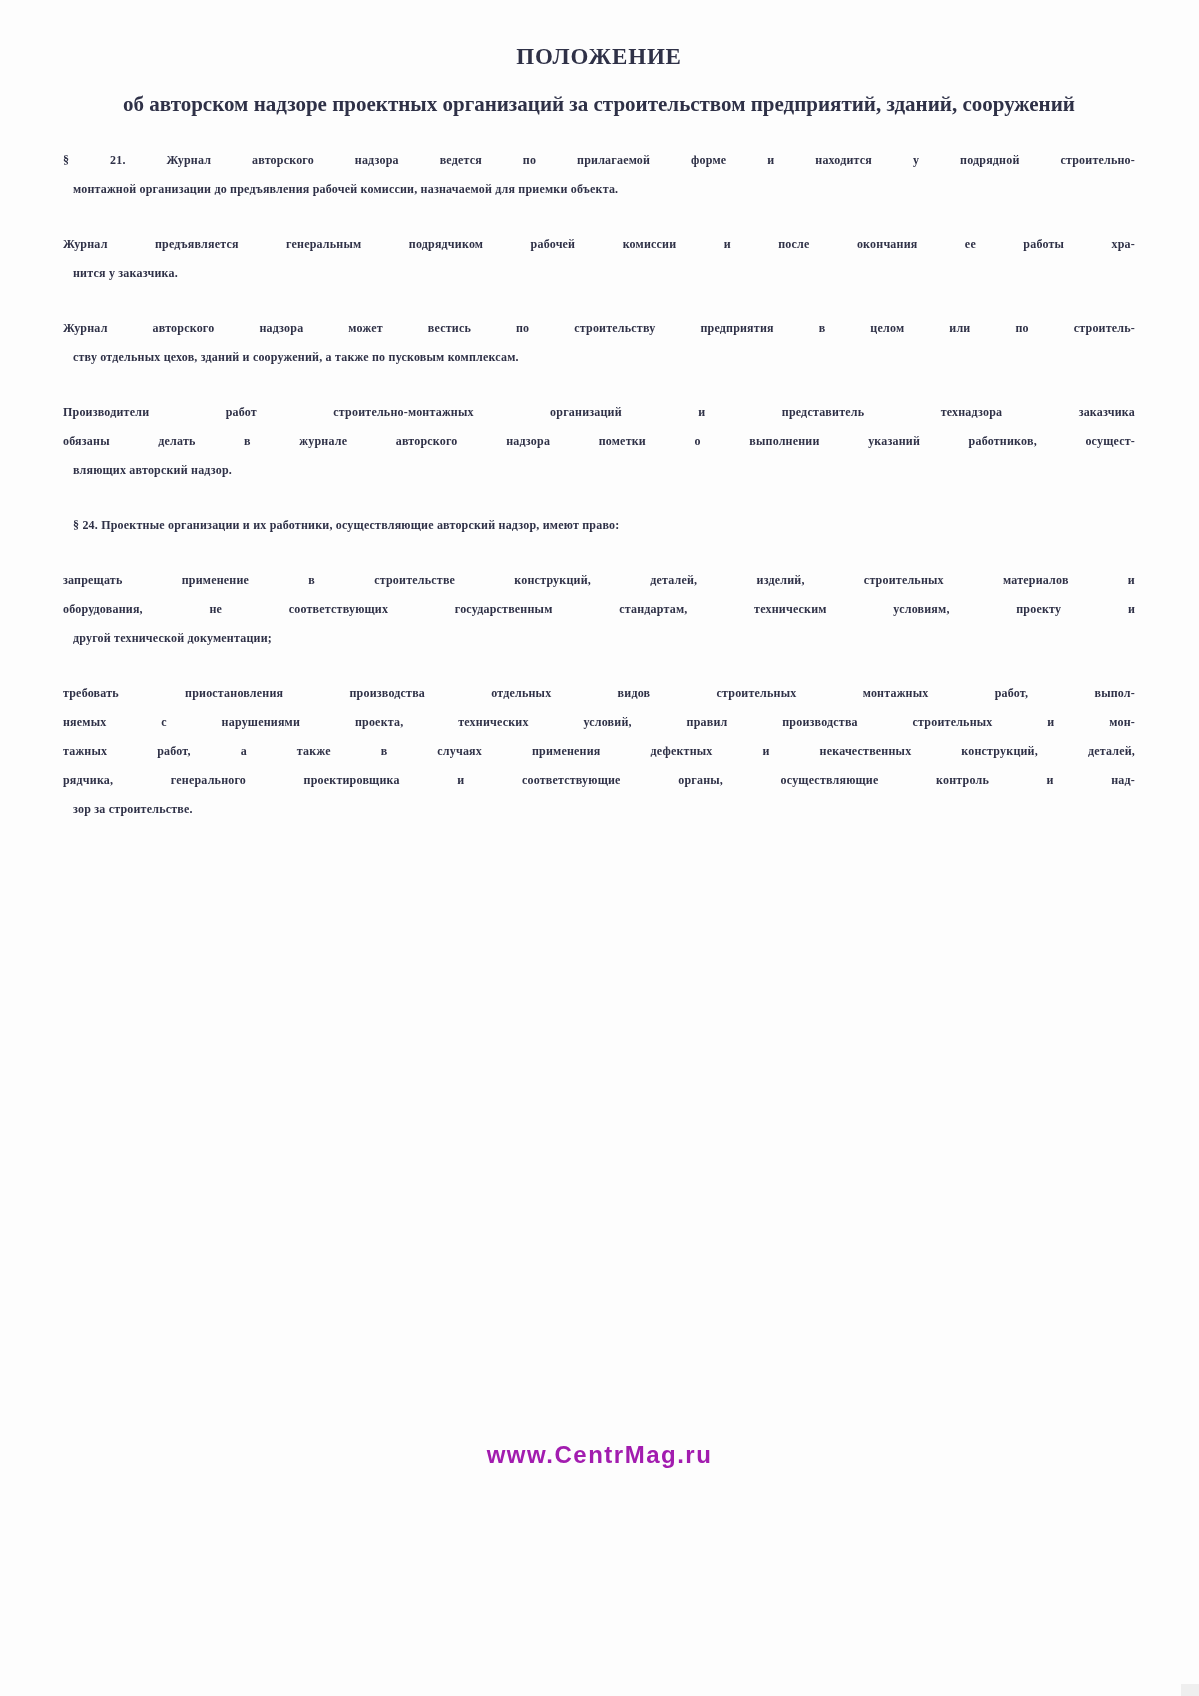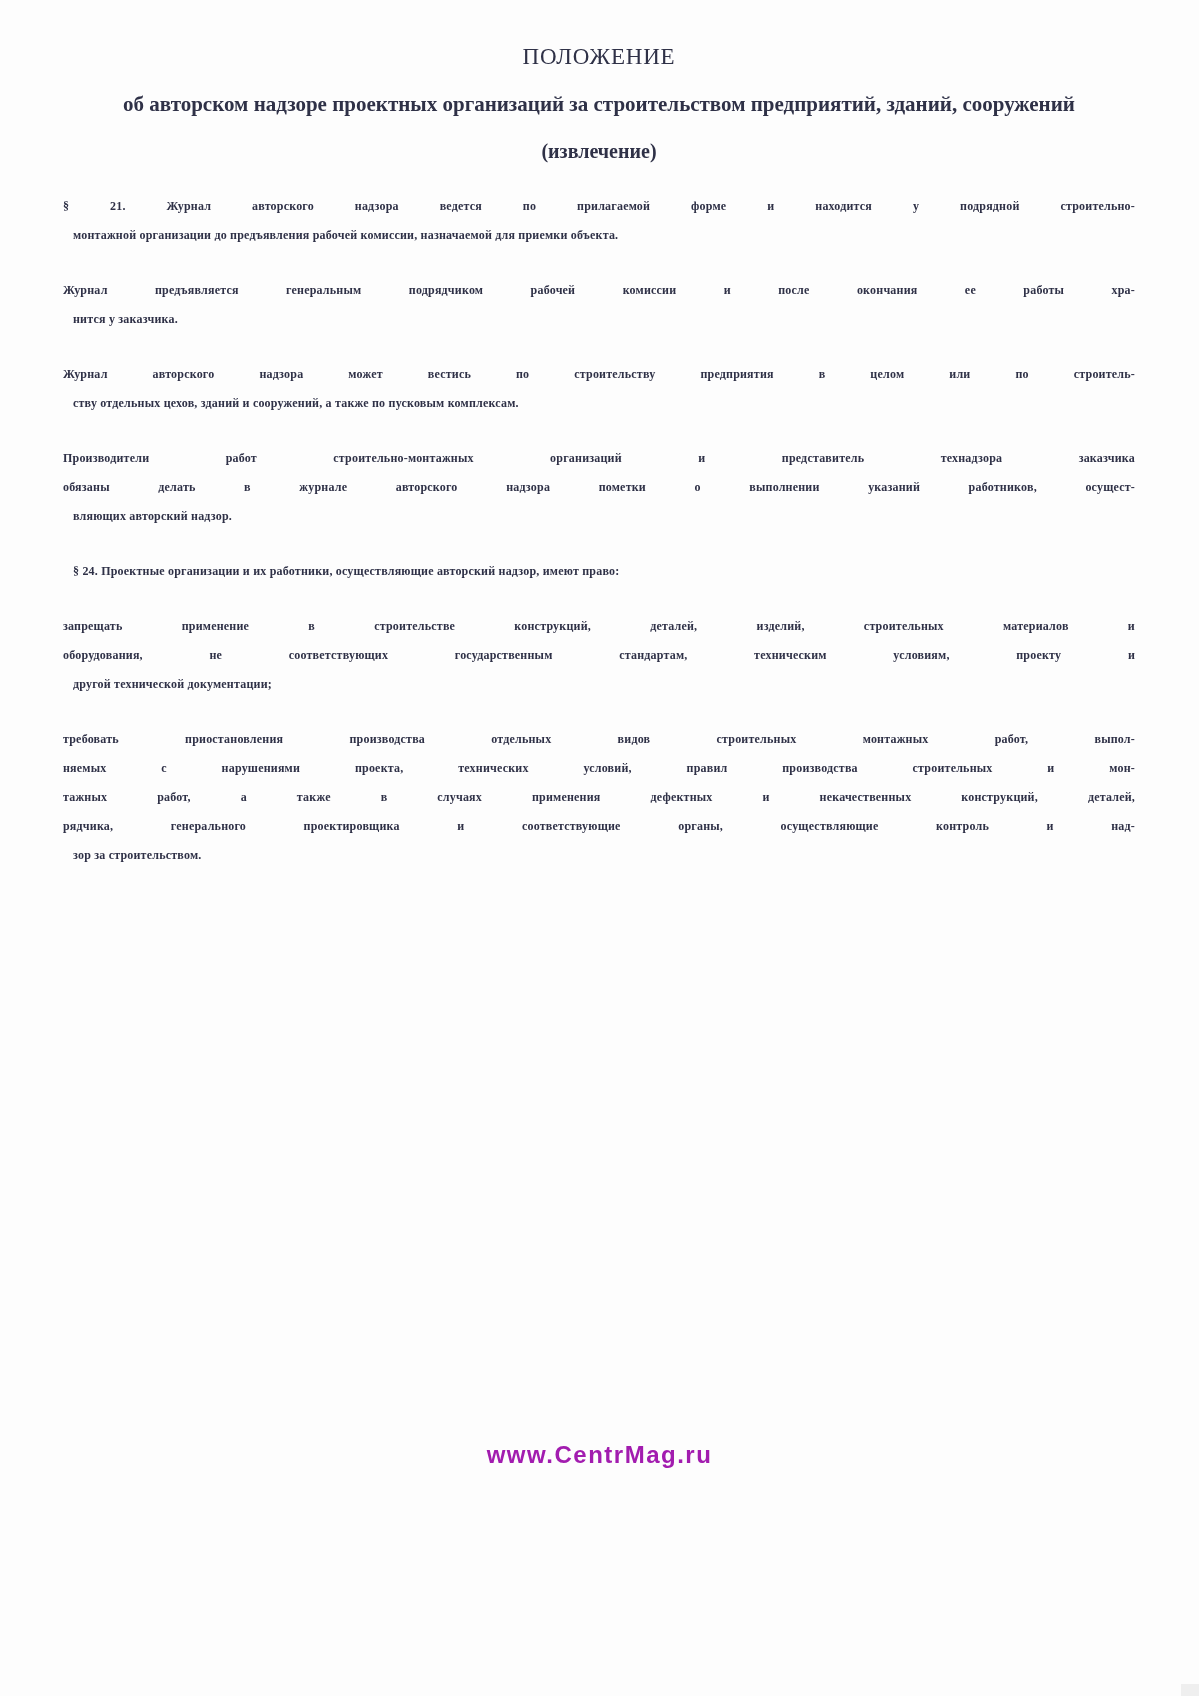--- a/index.html
+++ b/index.html
@@ -20,21 +20,21 @@
     position: absolute;
     left: 63px;
     right: 64px;
     top: 44px;
     filter: blur(0.3px);
   }
   .title {
     margin: 0;
     font-size: 23px;
     line-height: 26px;
-    font-weight: 400;
+    font-weight: 700;
     text-align: center;
     letter-spacing: 0.8px;
   }
   .subtitle {
     margin-top: 21px;
     font-size: 21px;
     line-height: 27px;
     font-weight: 700;
     text-align: center;
   }
@@ -87,21 +87,20 @@
     background: #efefef;
   }
 </style>
 </head>
 <body>
 
 <div class="page" style="background: rgb(253, 253, 253); color: rgb(47, 49, 71);">
   <div class="content">
     <h1 class="title">ПОЛОЖЕНИЕ</h1>
     <div class="subtitle">об авторском надзоре проектных организаций за строительством предприятий, зданий, сооружений</div>
-    <div class="extract">(извлечение)</div>
     <div class="doc-body">
         <p class="para">
           <span class="line">§ 21. Журнал авторского надзора ведется по прилагаемой форме и находится у подрядной строительно-</span>
           <span class="line last">монтажной организации до предъявления рабочей комиссии, назначаемой для приемки объекта.</span>
         </p>
         <p class="para">
           <span class="line">Журнал предъявляется генеральным подрядчиком рабочей комиссии и после окончания ее работы хра-</span>
           <span class="line last">нится у заказчика.</span>
         </p>
         <p class="para">
@@ -119,21 +118,21 @@
         <p class="para">
           <span class="line">запрещать применение в строительстве конструкций, деталей, изделий, строительных материалов и</span>
           <span class="line">оборудования, не соответствующих государственным стандартам, техническим условиям, проекту и</span>
           <span class="line last">другой технической документации;</span>
         </p>
         <p class="para">
           <span class="line">требовать приостановления производства отдельных видов строительных монтажных работ, выпол-</span>
           <span class="line">няемых с нарушениями проекта, технических условий, правил производства строительных и мон-</span>
           <span class="line">тажных работ, а также в случаях применения дефектных и некачественных конструкций, деталей,</span>
           <span class="line">рядчика, генерального проектировщика и соответствующие органы, осуществляющие контроль и над-</span>
-          <span class="line last">зор за строительством.</span>
+          <span class="line last">зор за строительстве.</span>
         </p>
       </div>
   </div>
 
   <div class="watermark" style="color: #a21caf;">www.CentrMag.ru</div>
 
   <div class="corner-mark"></div>
 </div>
 
 </body></html>

